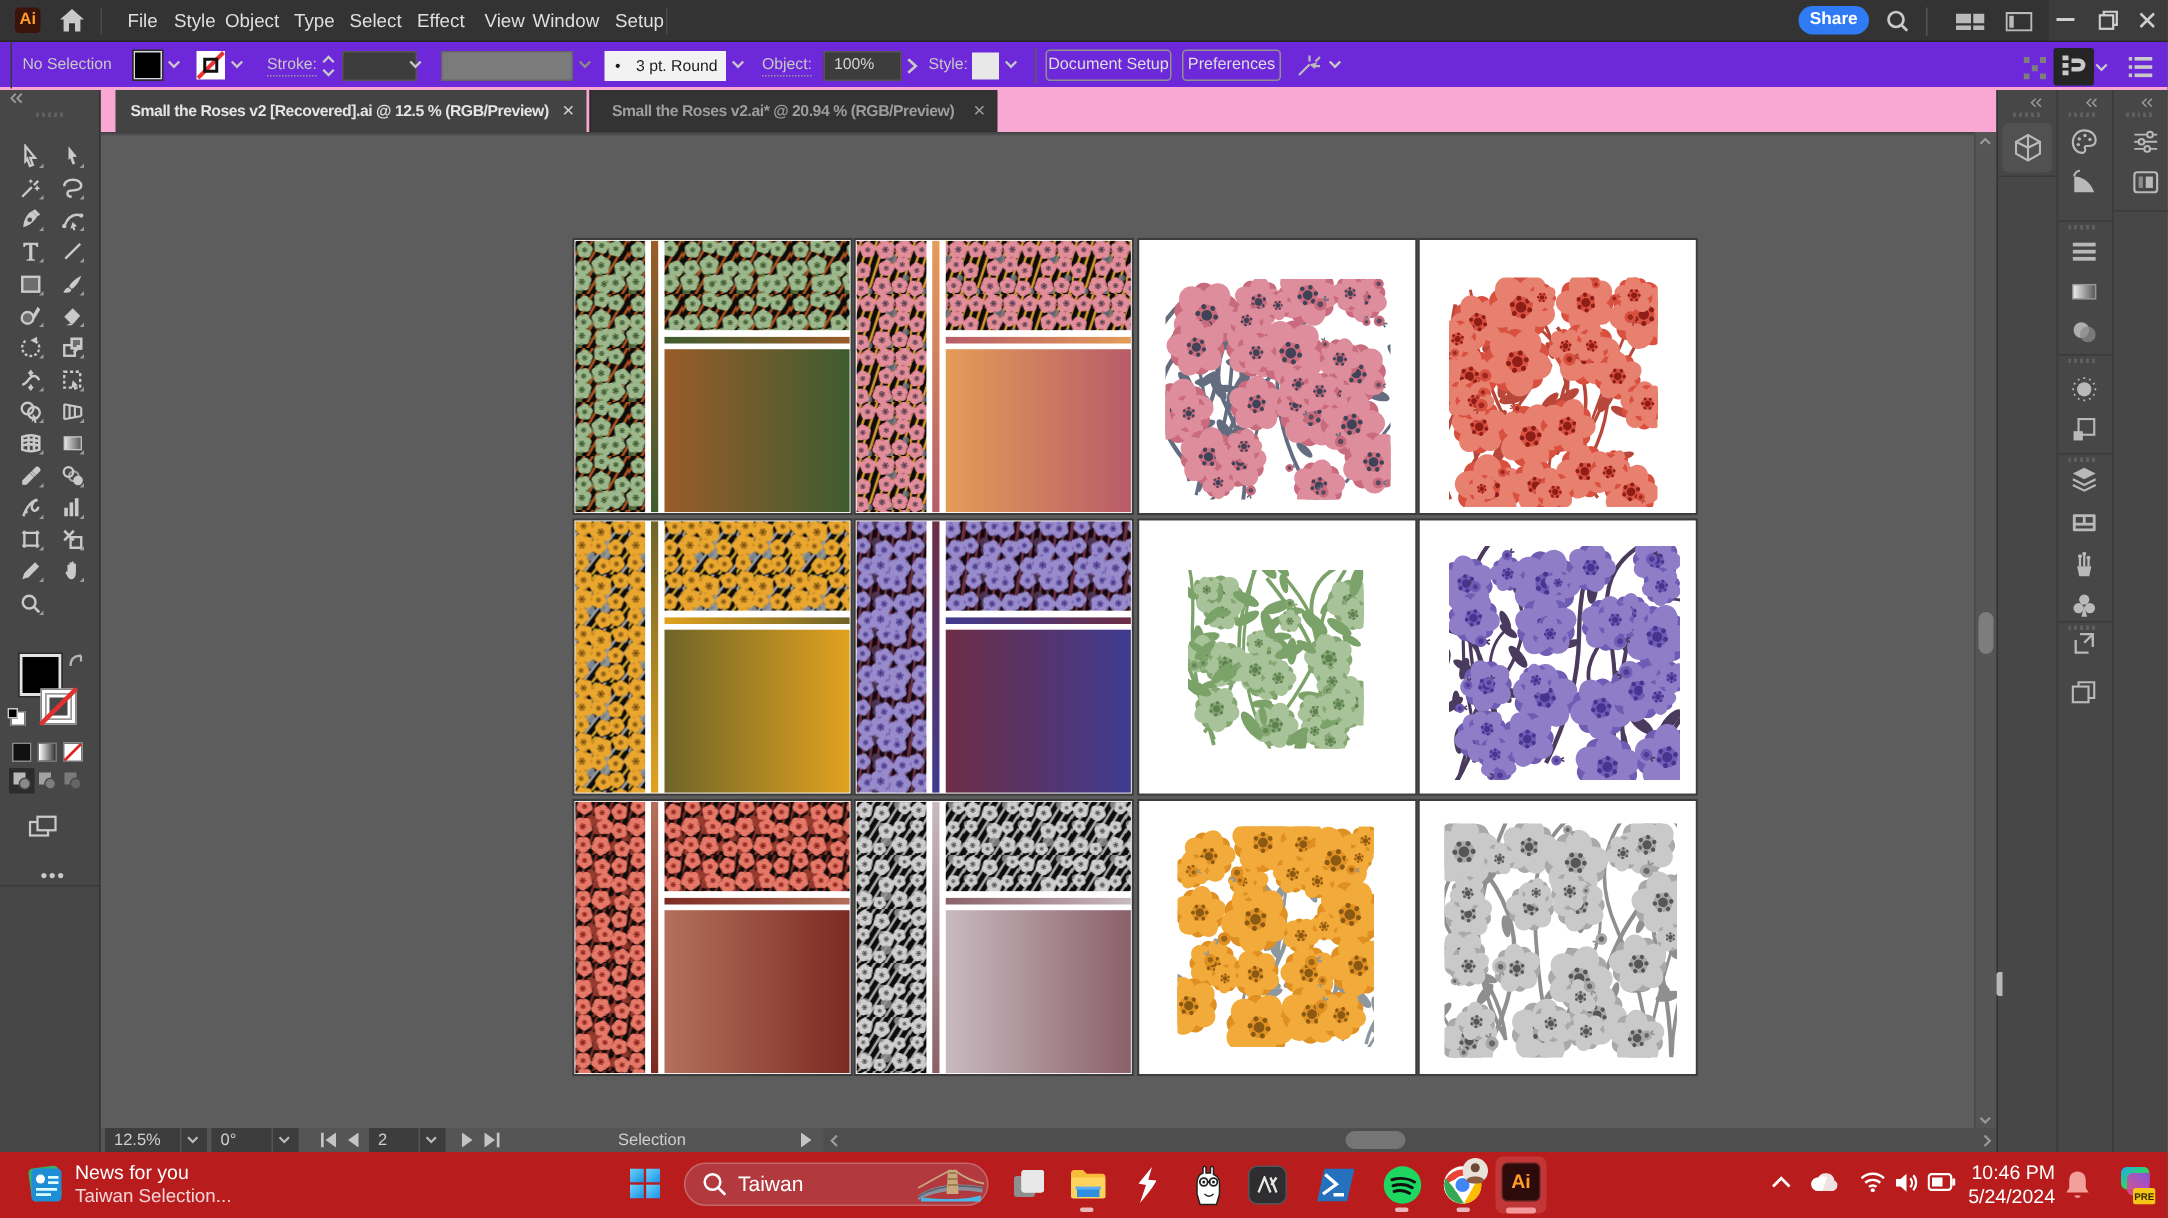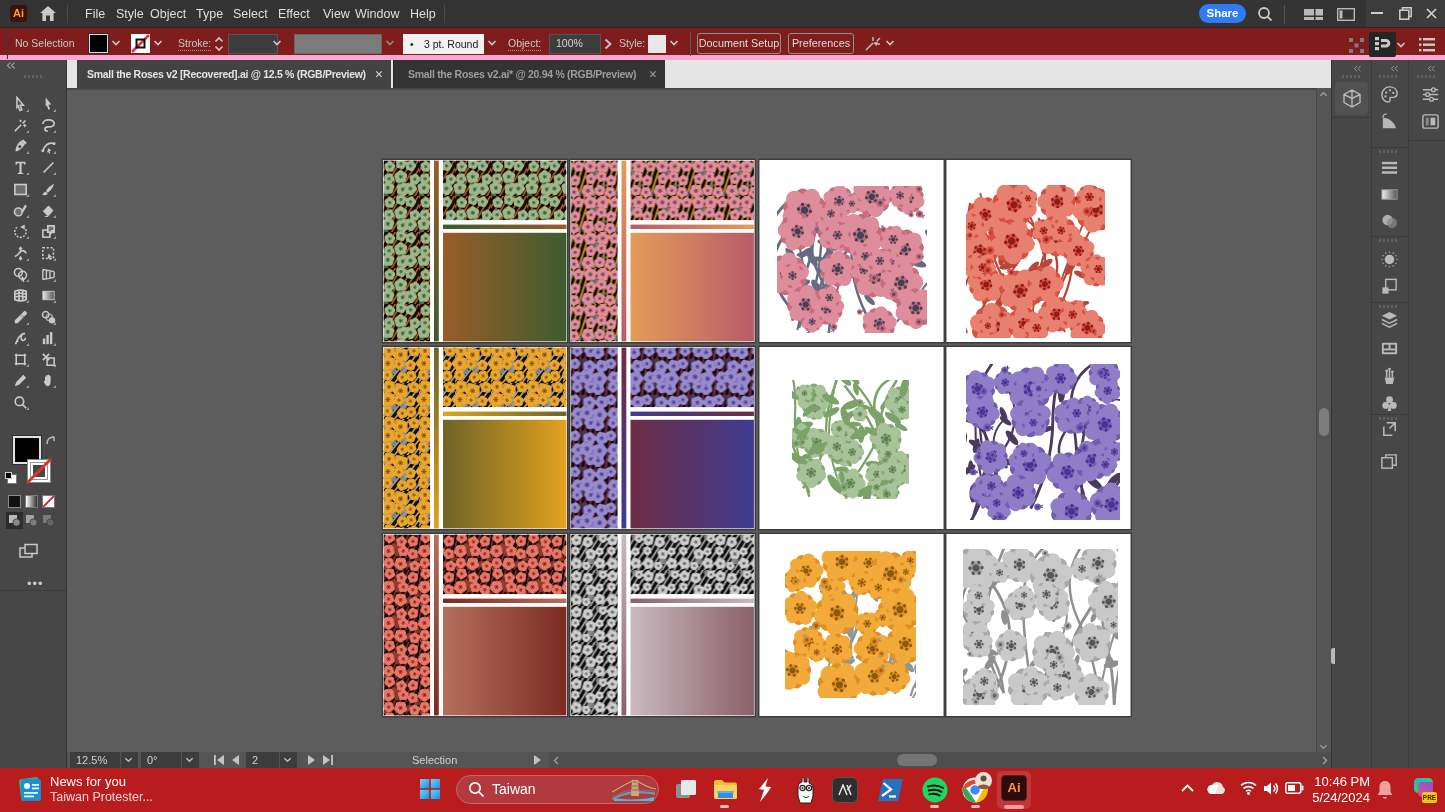--- a/index.html
+++ b/index.html
@@ -1,44 +1,44 @@
 <!DOCTYPE html>
 <html><head><meta charset="utf-8"><style>
 *{margin:0;padding:0;box-sizing:border-box}
 html,body{width:1445px;height:812px;overflow:hidden;background:#5d5d5d;font-family:"Liberation Sans",sans-serif}
 .abs{position:absolute}
 #menubar{position:absolute;left:0;top:0;width:1445px;height:28px;background:#333333;border-bottom:1px solid #262626}
 .menu{position:absolute;top:0;height:28px;line-height:28px;color:#dfdfdf;font-size:12.5px}
-#controlbar{position:absolute;left:0;top:28px;width:1445px;height:32px;background:#7f1d1d;border-bottom:5px solid #f9a8d4;color:#c8c8c8;font-size:10.5px}
+#controlbar{position:absolute;left:0;top:28px;width:1445px;height:32px;background:#6d28d9;border-bottom:2px solid #f9a8d4;color:#c8c8c8;font-size:10.5px}
 .cb{position:absolute;top:0;height:31px;line-height:31px}
 .dotted{border-bottom:1px dotted #9a9a9a;padding-bottom:0px;line-height:14px;display:inline-block}
 .ddbox{position:absolute;background:#3d3d3d;border:1px solid #555;height:20px;top:6px}
 .btn{position:absolute;top:5px;height:21px;line-height:19px;border:1px solid #909090;border-radius:3px;color:#dedede;padding:0 9px;font-size:11.5px}
 #toolbar{position:absolute;left:0;top:60px;width:67px;height:708px;background:#474747;border-right:1px solid #333}
-#tabbar{position:absolute;left:67px;top:60px;width:1264px;height:28px;background:#e5e5e5}
+#tabbar{position:absolute;left:67px;top:60px;width:1264px;height:28px;background:#f9a8d4}
 #canvas{position:absolute;left:67px;top:88px;width:1264px;height:665px;background:#5d5d5d;overflow:hidden}
 #rightdock{position:absolute;left:1331px;top:60px;width:114px;height:708px;background:#474747}
 #taskbar{position:absolute;left:0;top:768px;width:1445px;height:44px;background:#b91c1c}
 svg{display:block}
 </style></head><body>
 <div id="menubar">
     <div class="abs" style="left:10px;top:5px;width:17px;height:17px;background:#3a130b;border-radius:3px;color:#ff9d28;font-weight:bold;font-size:11px;text-align:center;line-height:17px">Ai</div>
     <svg class="abs" style="left:39px;top:5px" width="18" height="17" viewBox="0 0 18 17">
       <path d="M9 1 L17 8 L14.6 8 L14.6 16 L11 16 L11 10.5 L7 10.5 L7 16 L3.4 16 L3.4 8 L1 8 Z" fill="#c9c9c9"></path>
     </svg>
     <div class="abs" style="left:67px;top:5px;width:1px;height:18px;background:#4a4a4a"></div>
     <div class="menu" style="left:85px">File</div>
     <div class="menu" style="left:116px">Style</div>
     <div class="menu" style="left:150px">Object</div>
     <div class="menu" style="left:196px">Type</div>
     <div class="menu" style="left:233px">Select</div>
     <div class="menu" style="left:278px">Effect</div>
     <div class="menu" style="left:323px">View</div>
     <div class="menu" style="left:355px">Window</div>
-    <div class="menu" style="left:410px">Help</div>
+    <div class="menu" style="left:410px">Setup</div>
     <div class="abs" style="left:444px;top:5px;width:1px;height:18px;background:#4a4a4a"></div>
     <div class="abs" style="left:1199px;top:4px;width:47px;height:19px;background:#2f7bf6;border-radius:10px;color:#fff;font-size:11.5px;font-weight:bold;text-align:center;line-height:19px;font-size:11.5px">Share</div>
     <svg class="abs" style="left:1257px;top:6px" width="16" height="16" viewBox="0 0 16 16">
       <circle cx="7" cy="7" r="5" fill="none" stroke="#c9c9c9" stroke-width="1.8"></circle>
       <line x1="10.8" y1="10.8" x2="14.5" y2="14.5" stroke="#c9c9c9" stroke-width="1.8"></line>
     </svg>
     <div class="abs" style="left:1284px;top:5px;width:1px;height:19px;background:#555"></div>
     <svg class="abs" style="left:1304px;top:9px" width="19" height="11" viewBox="0 0 19 11">
       <rect x="0" y="0" width="10" height="6.5" fill="#b9b9b9"></rect>
       <rect x="11.5" y="0" width="7.5" height="6.5" fill="#b9b9b9"></rect>
@@ -1571,21 +1571,21 @@
     <svg class="abs" style="left:17px;top:8px" width="28" height="28" viewBox="0 0 28 28">
       <rect x="3" y="2" width="20" height="22" rx="3" fill="#35b26a" transform="rotate(-8 13 13)"></rect>
       <rect x="4" y="3" width="20" height="22" rx="3" fill="#1e8fd5"></rect>
       <circle cx="10" cy="10" r="3" fill="#fff"></circle>
       <rect x="15" y="8" width="7" height="1.8" fill="#dff"></rect>
       <rect x="15" y="11.5" width="7" height="1.8" fill="#dff"></rect>
       <rect x="7" y="16" width="14" height="1.8" fill="#dff"></rect>
       <rect x="7" y="19.5" width="10" height="1.8" fill="#dff"></rect>
     </svg>
     <div class="abs" style="left:50px;top:6px;color:#fff;font-size:13px">News for you</div>
-    <div class="abs" style="left:50px;top:22px;color:#f4d5d5;font-size:12.5px">Taiwan Protester...</div>
+    <div class="abs" style="left:50px;top:22px;color:#f4d5d5;font-size:12.5px">Taiwan Selection...</div>
     <svg class="abs" style="left:420px;top:11px" width="20" height="20" viewBox="0 0 20 20">
       <defs>
         <linearGradient id="wb" x1="0" y1="0" x2="1" y2="1">
           <stop offset="0" stop-color="#6fd1f6"></stop>
           <stop offset="1" stop-color="#1793e8"></stop>
         </linearGradient>
       </defs>
       <rect x="0" y="0" width="9.2" height="9.2" fill="url(#wb)"></rect>
       <rect x="10.8" y="0" width="9.2" height="9.2" fill="url(#wb)"></rect>
       <rect x="0" y="10.8" width="9.2" height="9.2" fill="url(#wb)"></rect>

